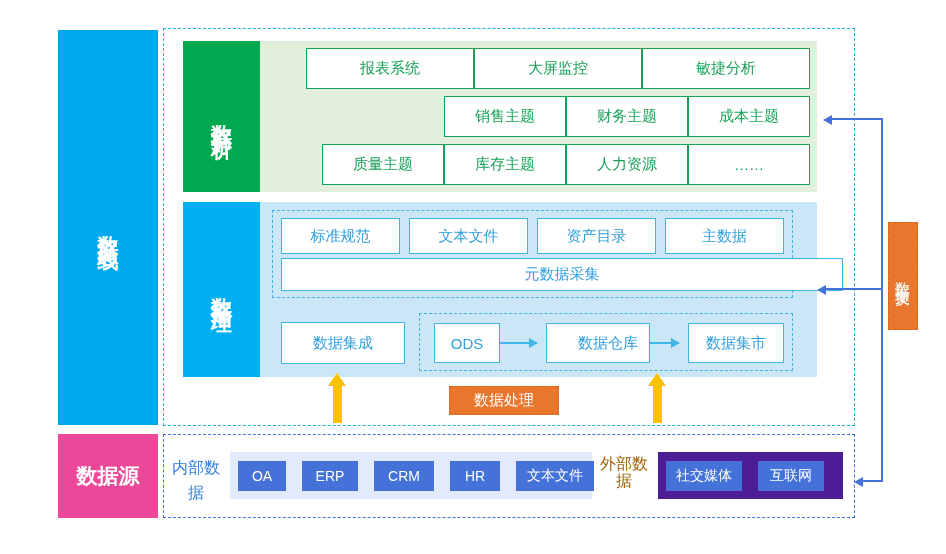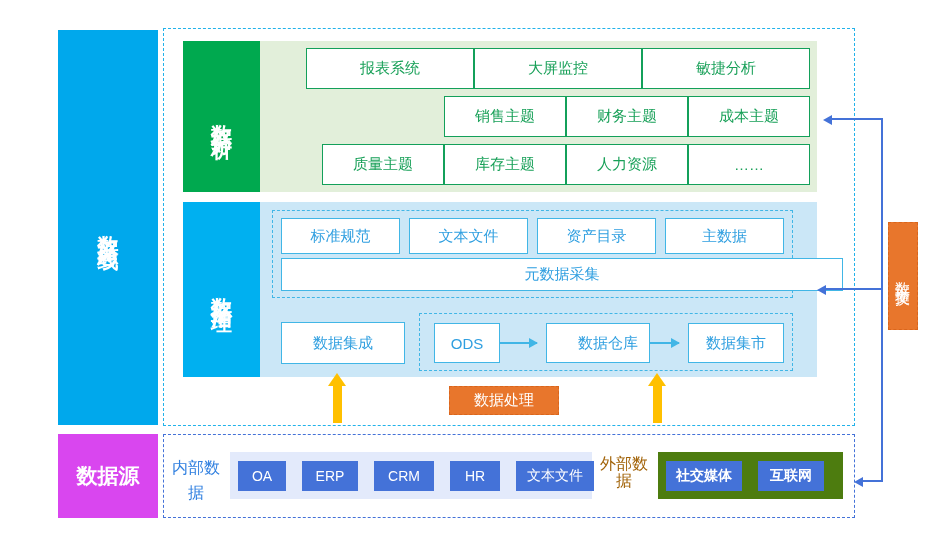--- a/index.html
+++ b/index.html
@@ -5,21 +5,21 @@
   html,body{margin:0;padding:0;background:#ffffff;}
   body{width:946px;height:554px;position:relative;overflow:hidden;
        font-family:"Liberation Sans","DejaVu Sans",sans-serif;}
   .abs{position:absolute;box-sizing:border-box;}
 
   
   .rail{display:flex;align-items:center;justify-content:center;color:#fff;}
   .rail .vtext{writing-mode:vertical-rl;text-orientation:upright;
                letter-spacing:5px;font-size:21px;font-weight:bold;line-height:1.05;}
   #bus-rail{left:58px;top:30px;width:100px;height:395px;background:#00a8ec;}
-  #src-rail{left:58px;top:434px;width:100px;height:84px;background:#d946ef;
+  #src-rail{left:58px;top:434px;width:100px;height:84px;background:#ec4899;
             font-size:21px;font-weight:bold;display:flex;align-items:center;justify-content:center;}
 
   
   #top-container{left:163px;top:28px;width:692px;height:398px;
                  border:1.5px dashed #21b2ea;}
   #bottom-container{left:163px;top:434px;width:692px;height:84px;
                     border:1.5px dashed #4472d8;}
 
   
   #analysis-band{left:183px;top:41px;width:634px;height:151px;background:#e2efda;}
@@ -73,21 +73,21 @@
                 border-bottom:13px solid #ffc000;}
   #yarrow1{left:328px;top:373px;height:50px;}
   #yarrow2{left:648px;top:373px;height:50px;}
 
   
   #internal-label{left:172px;top:455px;width:48px;height:42px;color:#2f7fe0;
                   font-size:16px;line-height:25px;text-align:center;}
   #internal-strip{left:230px;top:452px;width:362px;height:47px;background:#e3eafb;}
   #external-label{left:600px;top:455px;width:48px;height:42px;color:#a16207;
                   font-size:16px;line-height:17px;text-align:center;}
-  #external-strip{left:658px;top:452px;width:185px;height:47px;background:#4d7c0f;font-weight:bold;}
+  #external-strip{left:658px;top:452px;width:185px;height:47px;background:#4c1d95;}
   .srow{position:absolute;top:9px;left:8px;display:flex;gap:16px;}
   .srcbox{background:#4472d8;color:#fff;height:30px;
           display:flex;align-items:center;justify-content:center;font-size:14px;}
 
   
   .bline{position:absolute;background:#4472d8;}
   .larrow{position:absolute;width:0;height:0;
           border-right:9px solid #4472d8;border-top:5px solid transparent;
           border-bottom:5px solid transparent;}
 </style>

